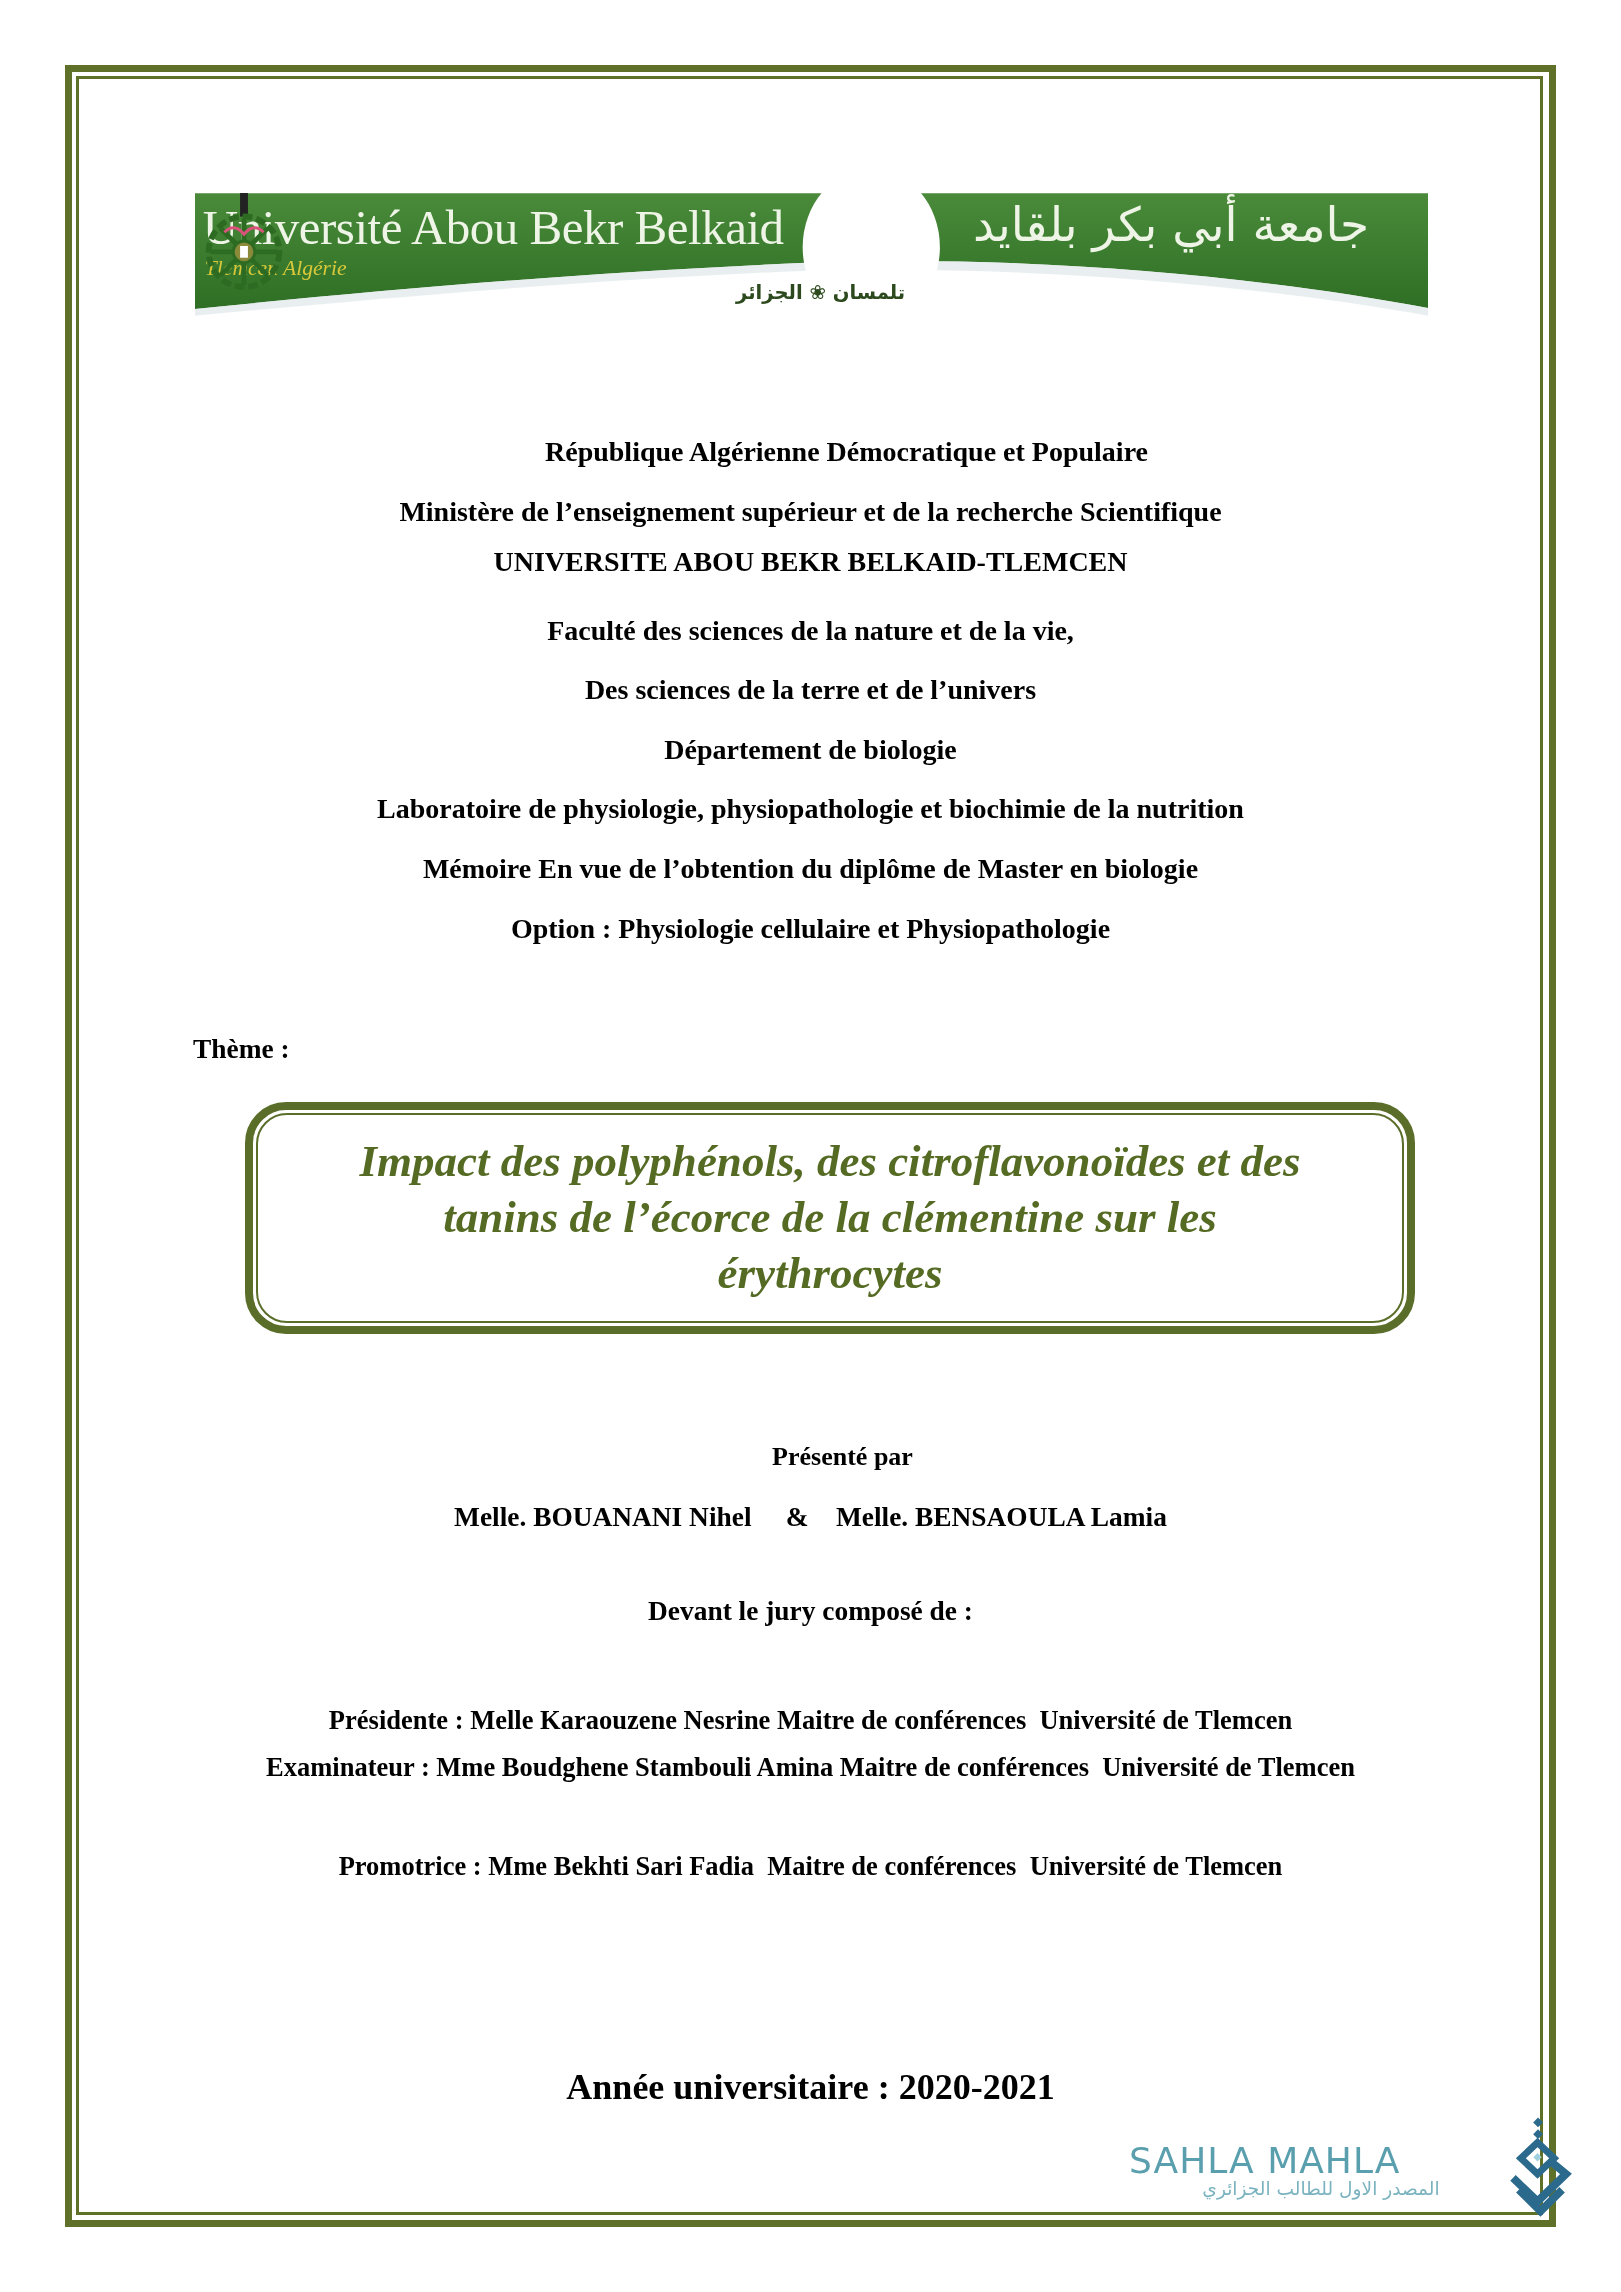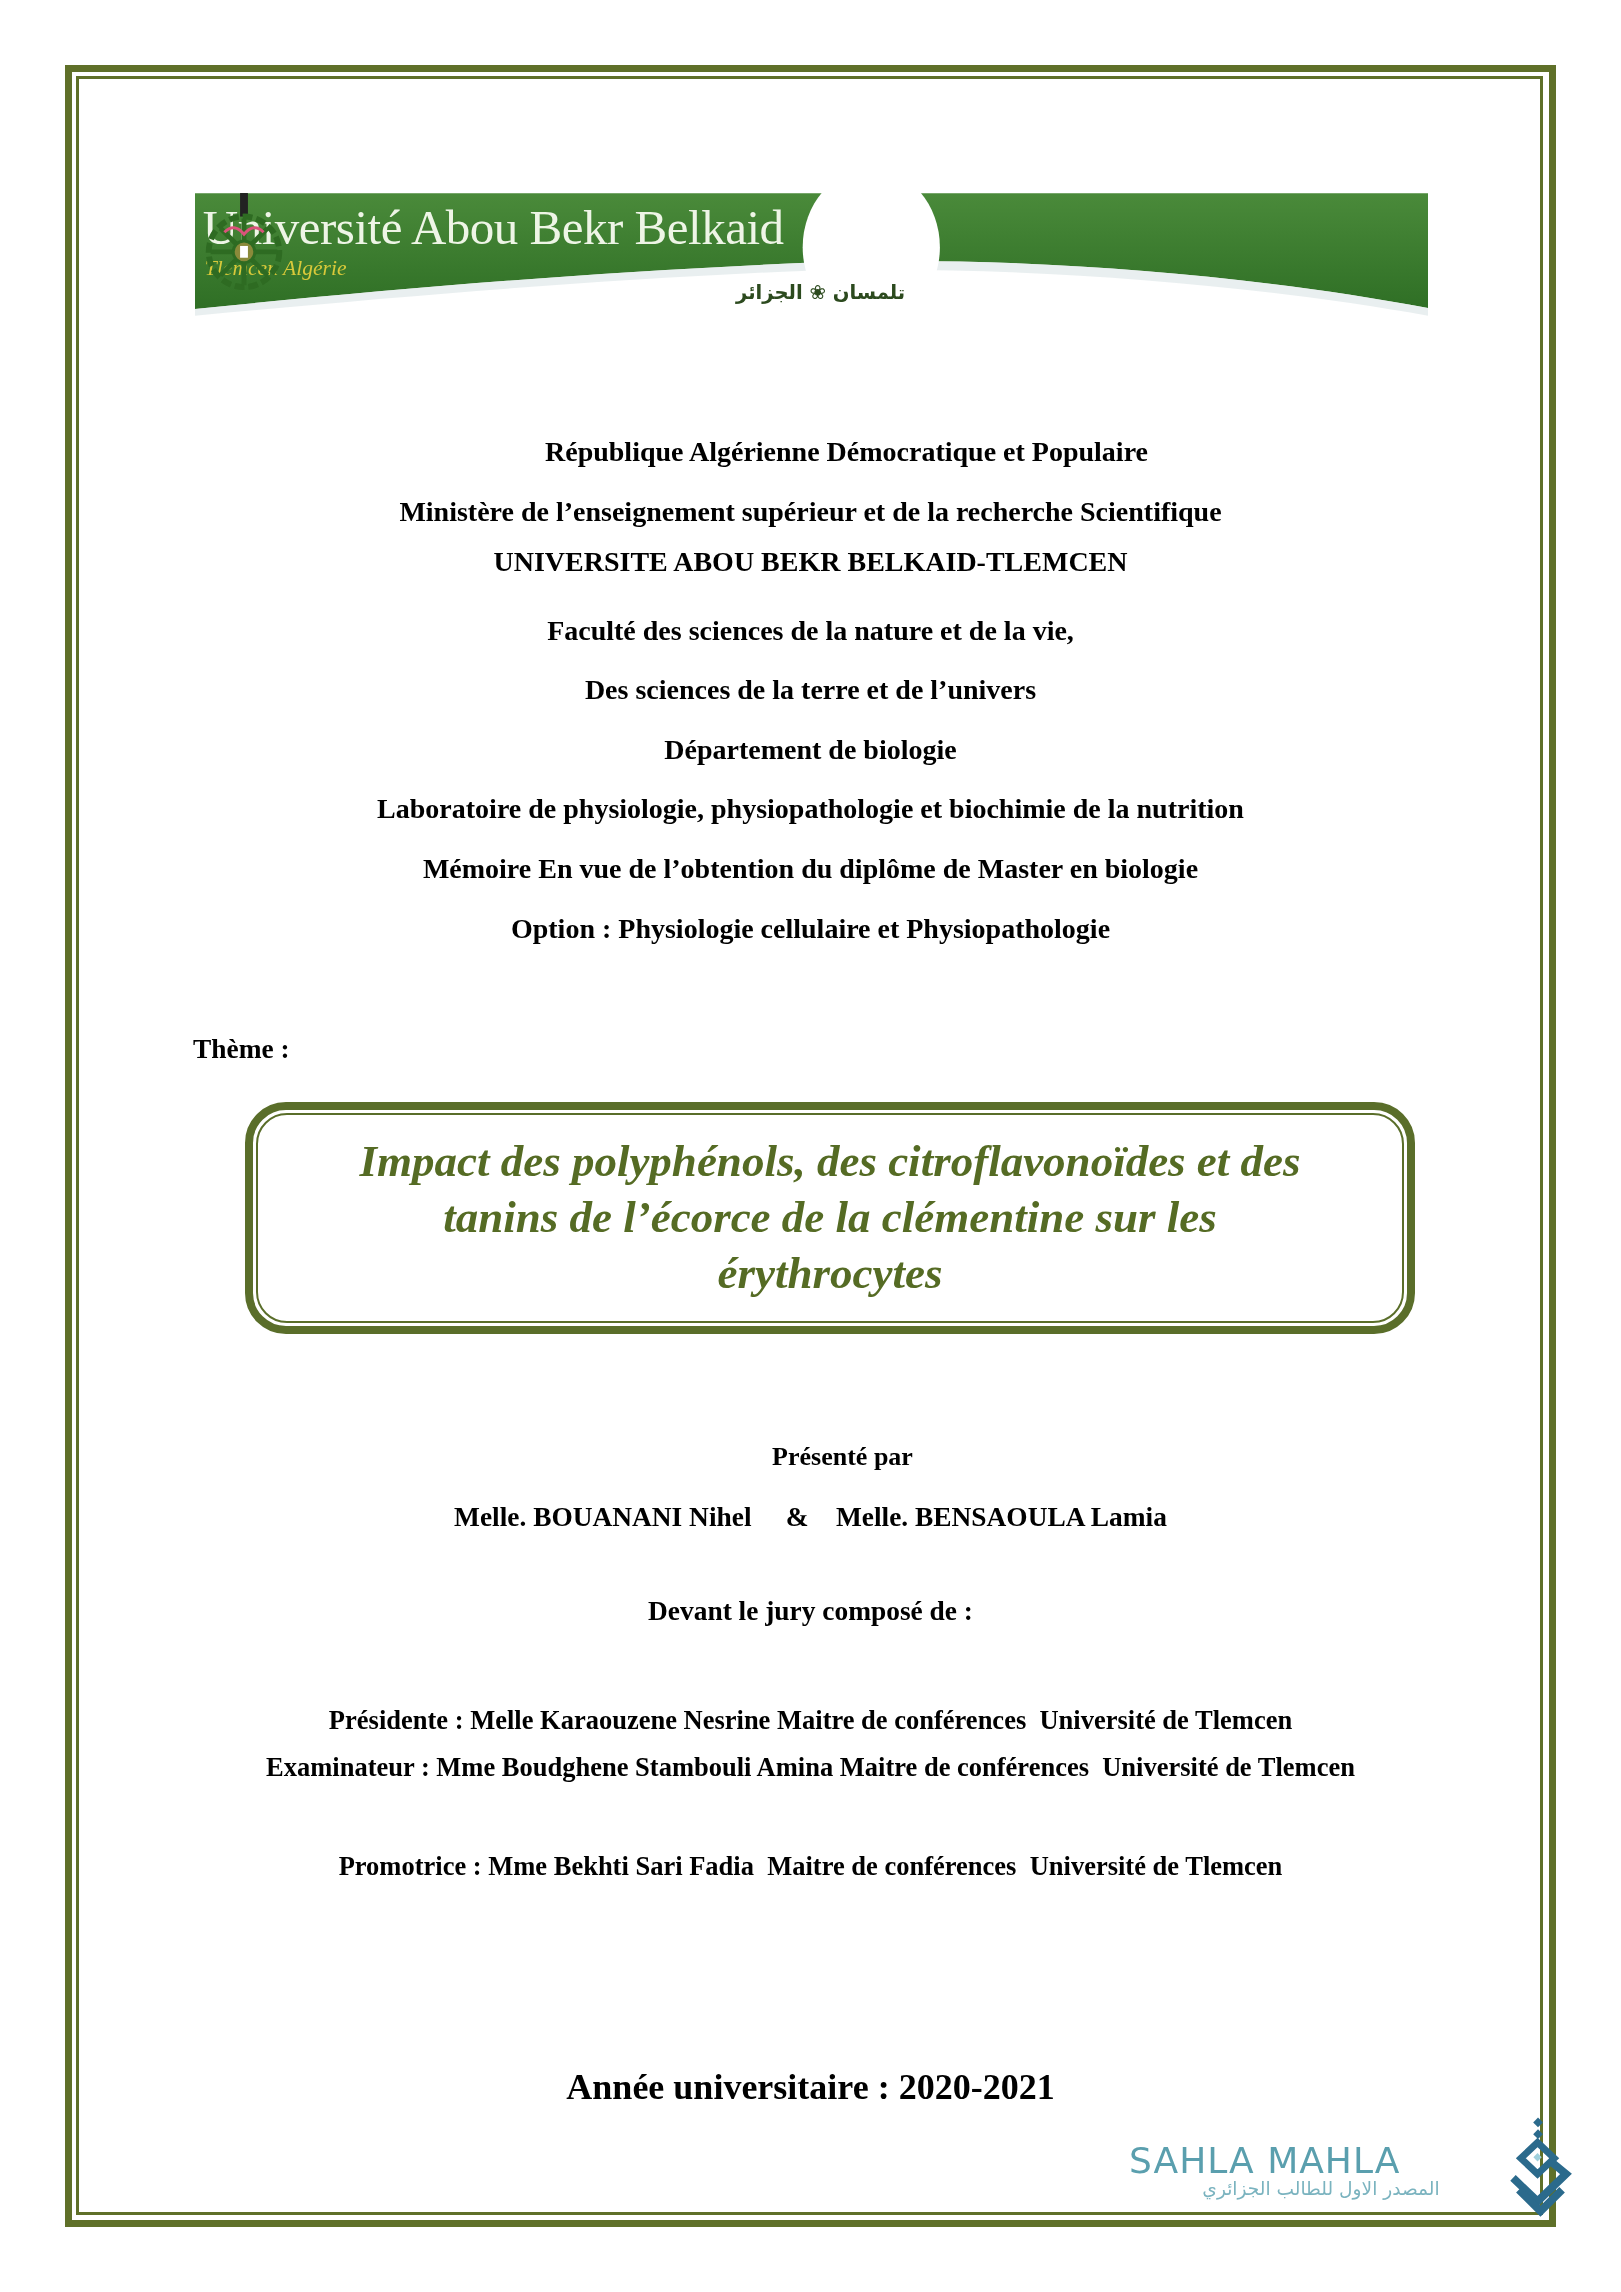--- a/index.html
+++ b/index.html
@@ -36,20 +36,21 @@
         <stop offset="0" stop-color="#4a8a3a"></stop>
         <stop offset="1" stop-color="#2f6f25"></stop>
       </linearGradient>
     </defs>
     <path d="M0 0 L1258 0 L1258 117 C 1050 78, 800 62, 600 72 C 380 82, 180 100, 0 118 Z" fill="url(#g1)"></path>
     <path d="M0 118 C 180 100, 380 82, 600 72 C 800 62, 1050 78, 1258 117 L1258 125 C 1050 88, 800 72, 600 80 C 380 90, 180 108, 0 125 Z" fill="#dfe8ea" opacity="0.7"></path>
     <ellipse cx="690" cy="55" rx="70" ry="80" fill="#ffffff"></ellipse>
   </svg>
   <div class="banner-fr">Université Abou Bekr Belkaid</div>
   <div class="banner-city">Tlemcen   Algérie</div>
+  <div class="banner-ar">جامعة أبي بكر بلقايد</div>
   <div class="banner-ar-sub">تلمسان  ❀  الجزائر</div>
   <svg class="emblem" viewBox="0 0 100 104">
     <rect x="46" y="0" width="8" height="24" fill="#222"></rect>
     <circle cx="50" cy="60" r="36" fill="none" stroke="#2e6b22" stroke-width="6" stroke-dasharray="10 4"></circle>
     <g stroke="#2e6b22" stroke-width="5">
       <line x1="50" y1="26" x2="50" y2="94"></line>
       <line x1="16" y1="60" x2="84" y2="60"></line>
       <line x1="26" y1="36" x2="74" y2="84"></line>
       <line x1="74" y1="36" x2="26" y2="84"></line>
     </g>

